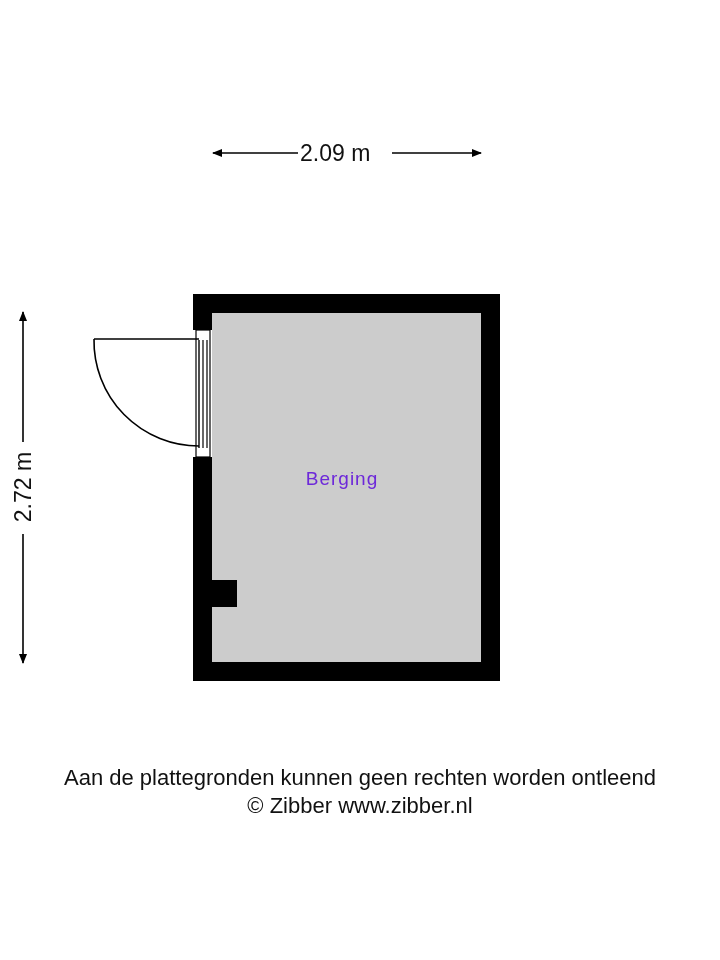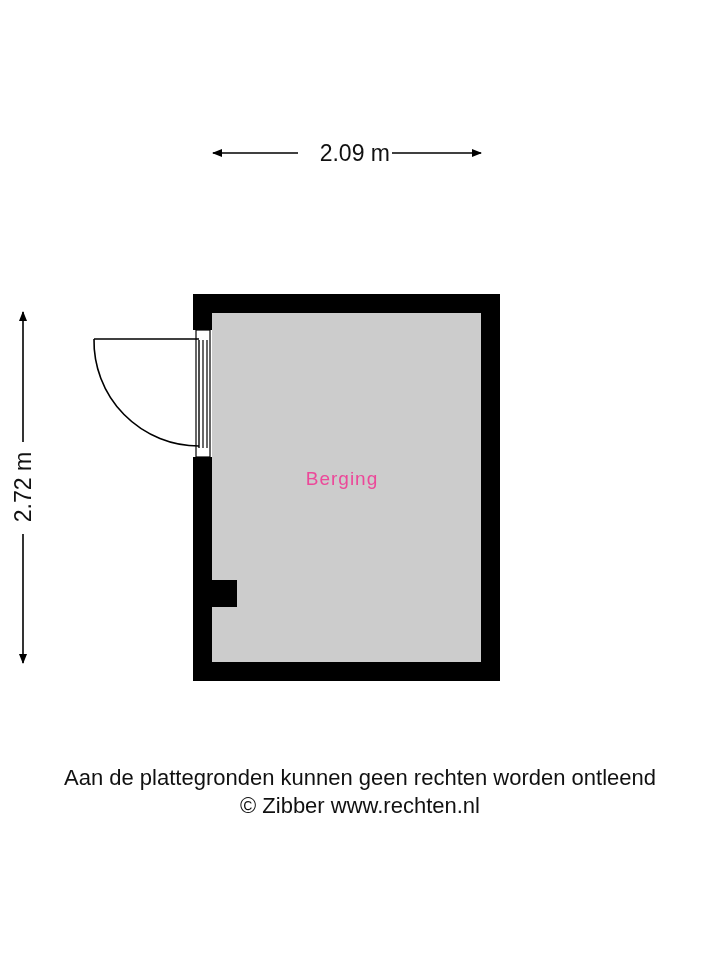--- a/index.html
+++ b/index.html
@@ -1,24 +1,24 @@
 <!DOCTYPE html>
 <html><head>
   <meta charset="utf-8">
   <style>
     html, body { margin: 0; padding: 0; background: #ffffff; }
     body { width: 720px; height: 960px; position: relative; overflow: hidden;
            font-family: "Liberation Sans", "DejaVu Sans", sans-serif; color: #111; }
     svg.plan { position: absolute; left: 0; top: 0; }
-    .dim-h-label { position: absolute; left: 300px; top: 138px; width: 90px; text-align: right;
+    .dim-h-label { position: absolute; left: 300px; top: 138px; width: 90px; text-align: left;
                    font-size: 23px; line-height: 30px; background: #fff; }
     .dim-v-label { position: absolute; left: -22px; top: 472px; width: 90px; text-align: center;
                    font-size: 23px; line-height: 30px; transform: rotate(-90deg); background: #fff; }
     .room-label { position: absolute; left: 262px; top: 466px; width: 160px; text-align: center;
-                  font-size: 19px; line-height: 25px; letter-spacing: 1px; color: #ec4899; }
+                  font-size: 19px; line-height: 25px; letter-spacing: 1px; color: #6d28d9; }
     .footer { position: absolute; left: 0; top: 764px; width: 720px; text-align: center;
               font-size: 22px; line-height: 28px; color: #111; }
   </style>
 </head>
 <body>
 
 <svg class="plan" width="720" height="960" viewBox="0 0 720 960">
   <defs>
     <marker id="arrow" markerWidth="10" markerHeight="10" refX="9" refY="5" orient="auto" markerUnits="userSpaceOnUse">
       <path d="M0,1 L10,5 L0,9 Z" fill="#000"></path>
@@ -65,14 +65,14 @@
 
 <div class="dim-h-label">2.09 m</div>
 <div class="dim-v-label">2.72 m</div>
 
 <div class="room-label">
   <div>Berging</div>
 </div>
 
 <div class="footer">
   <div>Aan de plattegronden kunnen geen rechten worden ontleend</div>
-  <div>© Zibber www.rechten.nl</div>
+  <div>© Zibber www.zibber.nl</div>
 </div>
 
 </body></html>

